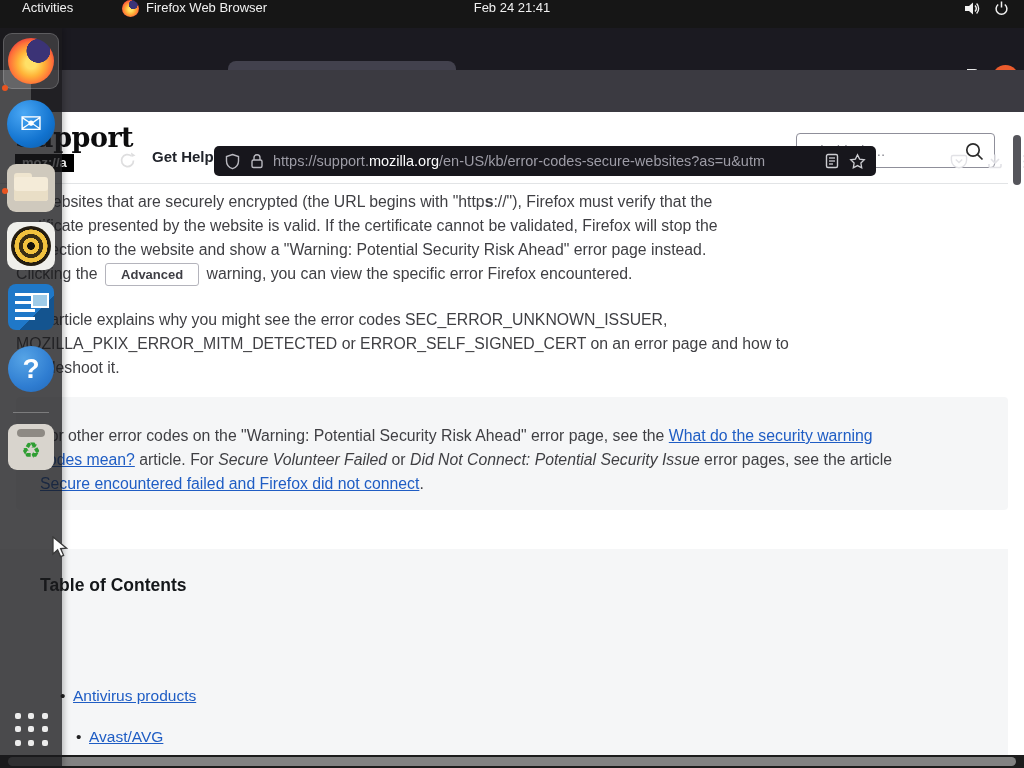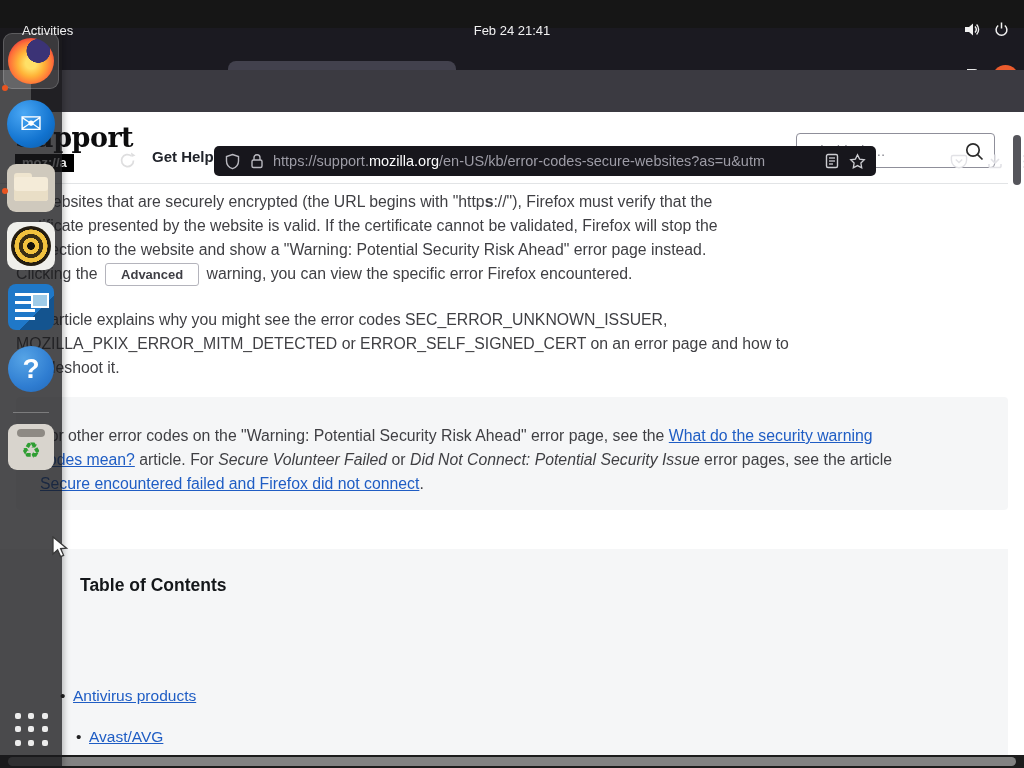--- a/index.html
+++ b/index.html
@@ -1,21 +1,21 @@
 <!DOCTYPE html>
 <html style="--accent: #E95420; --close-btn: #EA5B2D; --link-blue: #1F5DC4; --panel-bg: #F5F6F7; --dock-bg: rgba(25,25,28,0.78);"><head>
 <meta charset="utf-8">
 <style>
   * { margin:0; padding:0; box-sizing:border-box; }
   html,body { width:1024px; height:768px; overflow:hidden; font-family:"Liberation Sans", sans-serif; background:#fff; position:relative; }
   .abs { position:absolute; }
 
   
   .topbar { position:absolute; left:0; top:0; width:1024px; height:28px; background:#161616; color:#f1f1f1; font-size:13px; z-index:60; }
-  .topbar .item { position:absolute; top:10px; height:28px; display:flex; align-items:flex-end; gap:7px; }
+  .topbar .item { position:absolute; top:0; height:28px; display:flex; align-items:flex-start; gap:7px; }
   .ff-mini { width:17px; height:17px; border-radius:50%;
     background: radial-gradient(circle at 66% 28%, #3b3376 0 26%, rgba(0,0,0,0) 27%),
                 radial-gradient(circle at 50% 55%, #ffe066 0 16%, #ffb338 38%, #ff7139 62%, #e1303e 82%, #b5256d 100%); }
   .sysicon { width:17px; height:17px; }
 
   
   .titlebar { position:absolute; left:0; top:28px; width:1024px; height:42px; background:#1b1a21; z-index:10; }
   .tab { position:absolute; display:flex; align-items:center; color:#d6d6da; font-size:13px; }
   .tab-inactive { left:0; top:28px; width:225px; height:42px; }
   .tab-inactive .tab-title { position:absolute; left:72px; top:13px; }
@@ -58,21 +58,21 @@
   .article-p { position:absolute; left:16px; white-space:pre-wrap; font-size:15.8px; line-height:24px; color:#3f3f43; width:900px; }
   .p1 { top:78px; }
   .p2 { top:196px; }
   .adv-chip { display:inline-block; border:1px solid #b4b4bc; border-radius:3px; background:#fff; padding:2px 15px; font-size:13px; font-weight:700; color:#3e3e44; line-height:17px; margin:0 3px; vertical-align:baseline; }
   .lnk { color:var(--link-blue,#1f5dc4); text-decoration:underline; white-space:pre-wrap; }
 
   .infobox { position:absolute; left:16px; top:285px; width:992px; height:113px; background:var(--panel-bg,#f5f6f7); border-radius:4px; }
   .infobox .inner { position:absolute; left:24px; top:27px; width:944px; white-space:pre-wrap; font-size:15.8px; line-height:24px; color:#3f3f43; }
 
   .toc-section { position:absolute; left:0; top:437px; width:1008px; height:206px; background:var(--panel-bg,#f5f6f7); }
-  .toc-title { position:absolute; left:40px; top:26px; font-size:17.5px; font-weight:700; color:#14171a;margin-left:40px; }
+  .toc-title { position:absolute; left:40px; top:26px; font-size:17.5px; font-weight:700; color:#14171a; }
   .toc-item { position:absolute; font-size:15.5px; }
   .toc-item a { color:var(--link-blue,#1f5dc4); text-decoration:underline; }
   .toc-item::before { content:"•"; position:absolute; left:-13px; color:#222; }
   .toc-0 { left:57px; top:65px; }
   .toc-1 { left:57px; top:98px; }
   .toc-2 { left:73px; top:138px; }
   .toc-3 { left:89px; top:179px; }
 
   
   .vscroll-thumb { position:absolute; left:1013px; top:135px; width:8px; height:50px; background:#55555b; border-radius:4px; z-index:20; }
@@ -111,20 +111,24 @@
 
   .cursor { position:absolute; left:52px; top:536px; z-index:100; }
 </style>
 </head>
 <body>
 
 <div class="topbar">
   <div class="item" style="left:22px;">
       <span>Activities</span>
     </div>
+  <div class="item" style="left:122px;">
+    <span class="ff-mini"></span>
+    <span>Firefox Web Browser</span>
+  </div>
   <div class="item" style="left:0; width:1024px; justify-content:center; pointer-events:none;">
     <span>Feb 24 21:41</span>
   </div>
   <div class="item" style="right:44px;">
     <svg class="sysicon" viewBox="0 0 17 17">
         <polygon points="2,6 6,6 10,2.5 10,14.5 6,11 2,11" fill="#f1f1f1"></polygon>
         <path d="M12 5.5 a4.5 4.5 0 0 1 0 6" stroke="#f1f1f1" stroke-width="1.4" fill="none"></path>
         <path d="M13.6 3.6 a7 7 0 0 1 0 9.8" stroke="#f1f1f1" stroke-width="1.4" fill="none"></path>
       </svg>
   </div>

